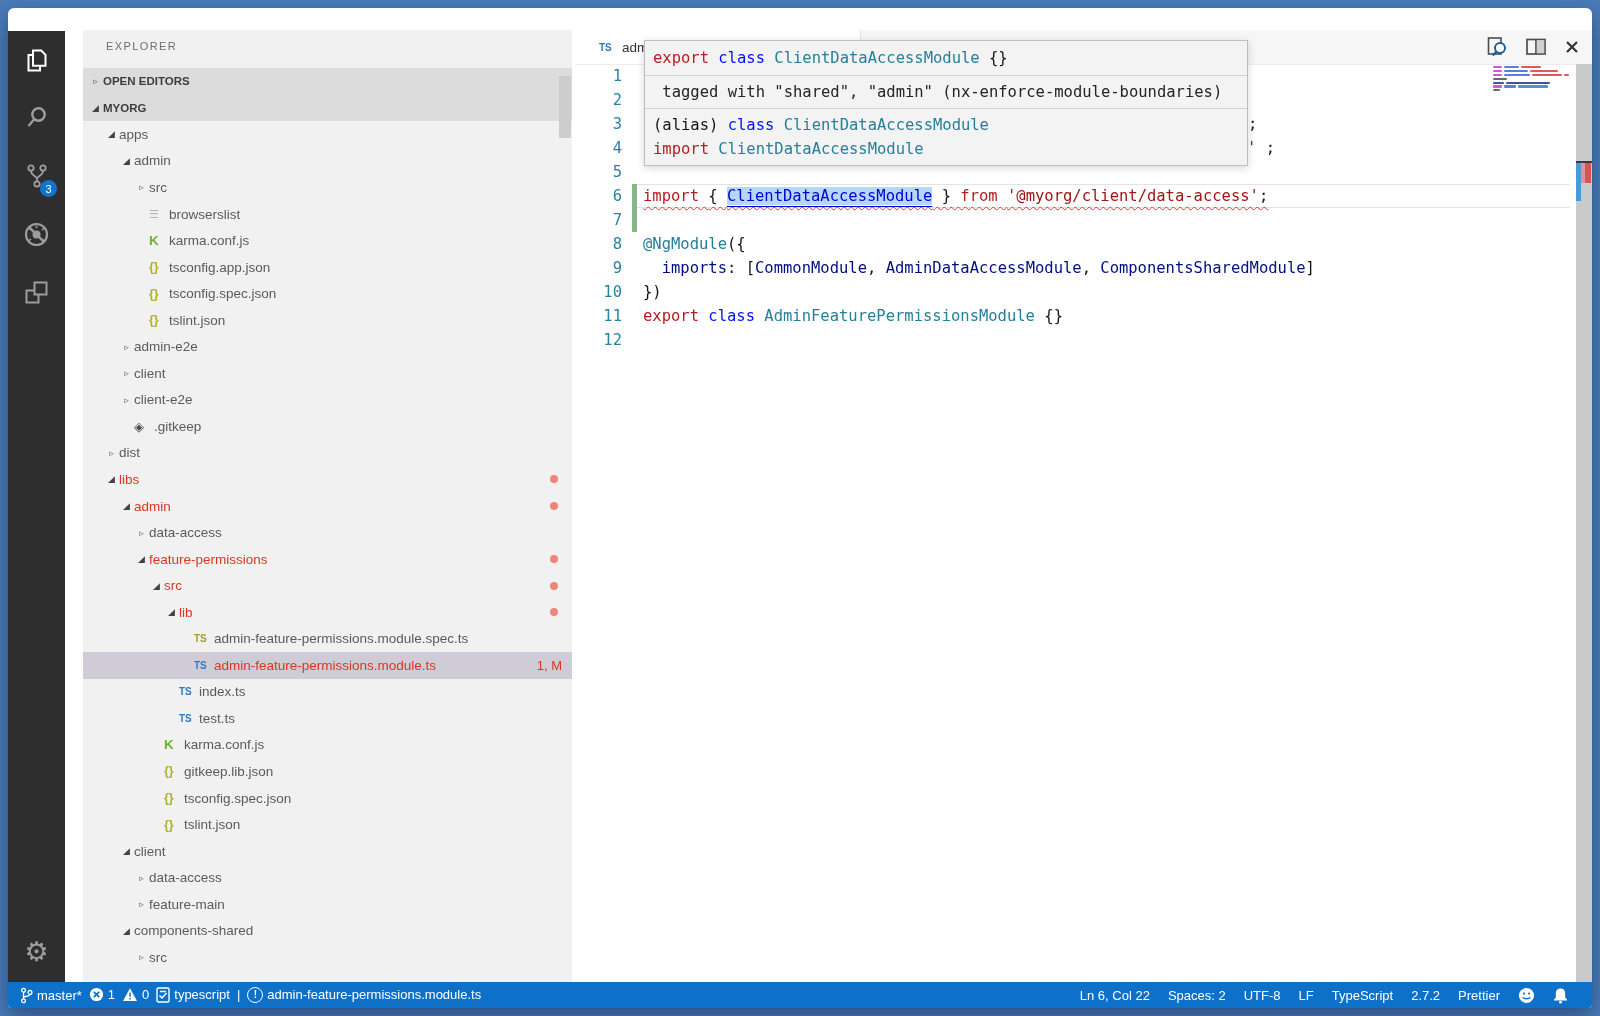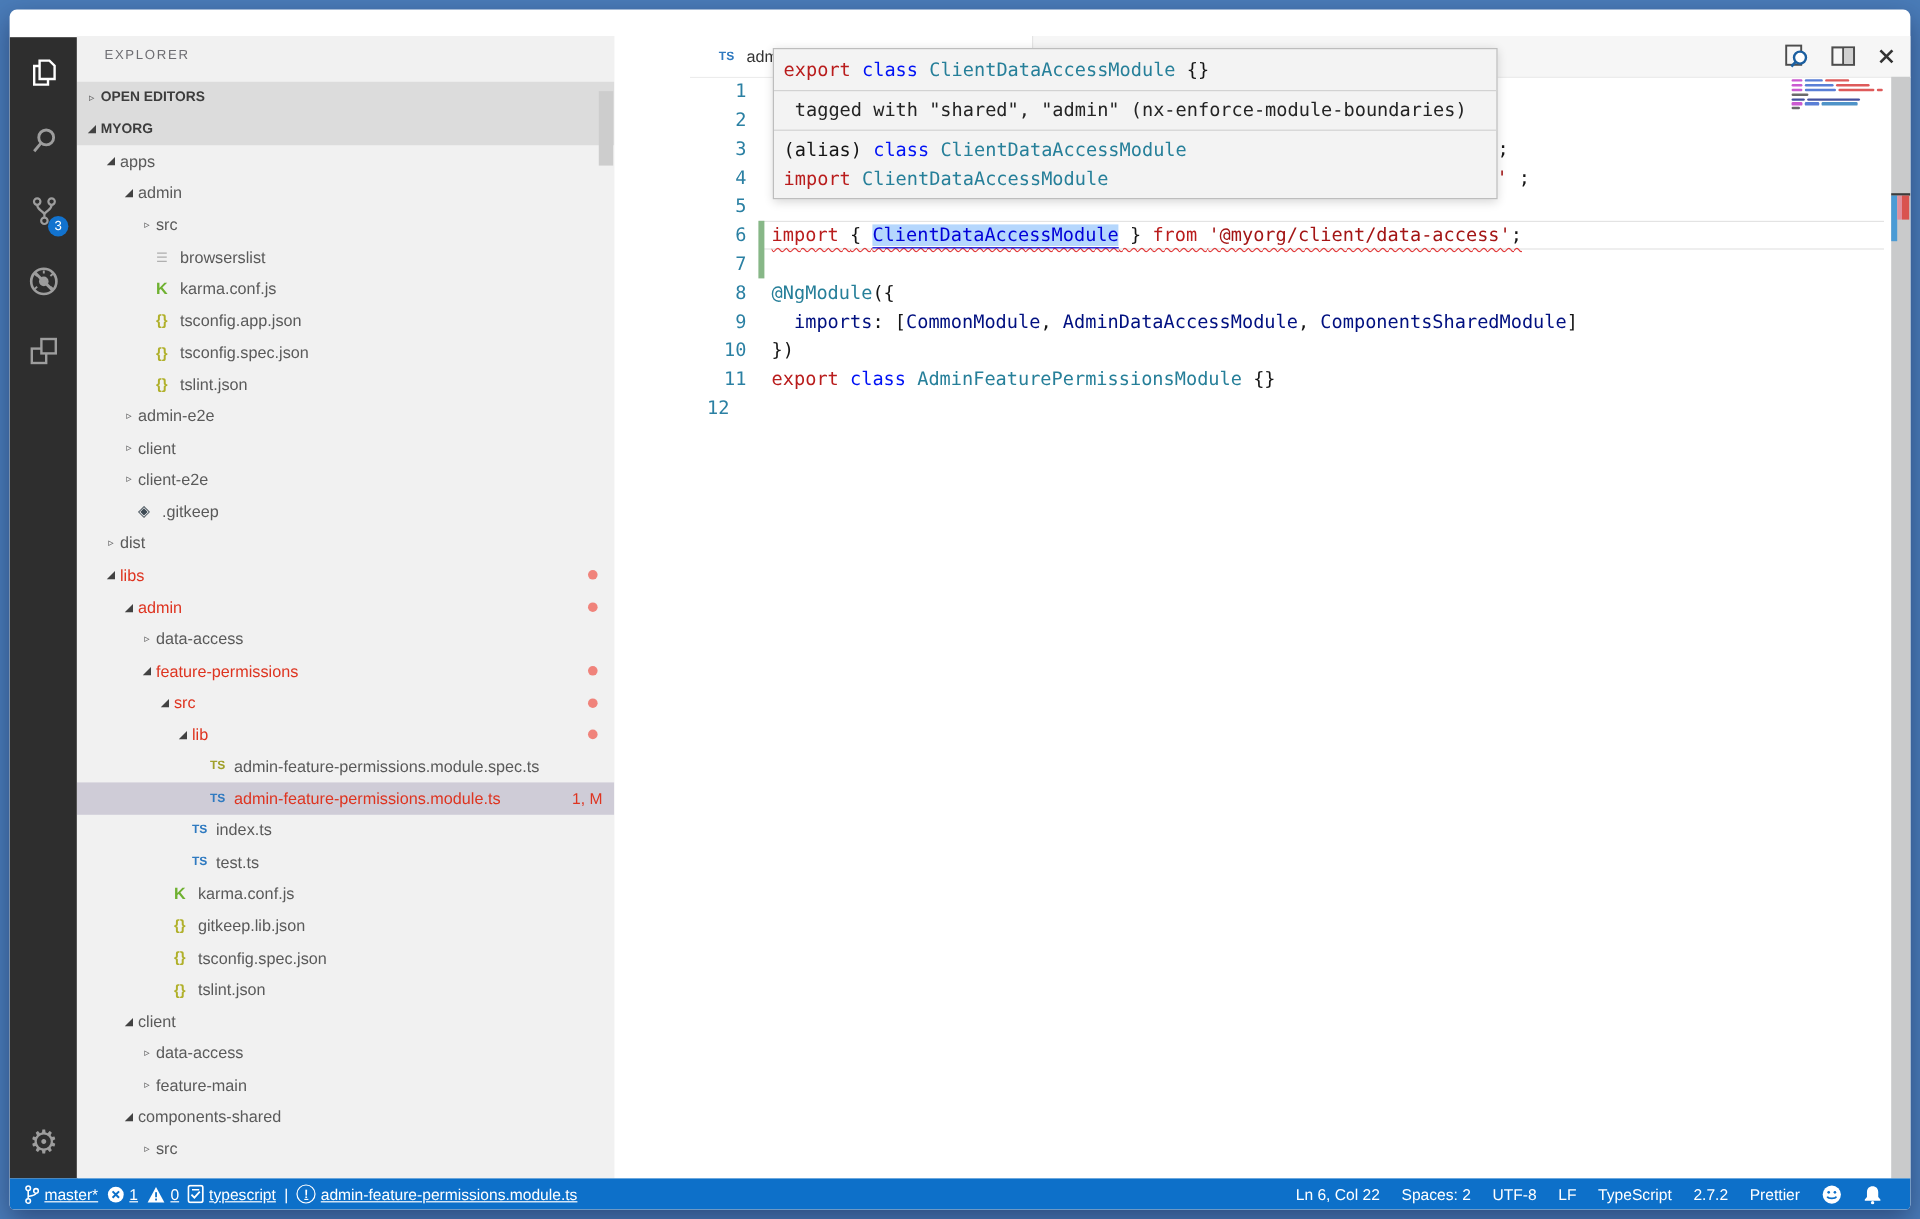--- a/index.html
+++ b/index.html
@@ -15,21 +15,21 @@
   .title-text{position:absolute;left:0;right:0;top:3px;text-align:center;
     font-size:13px;color:#3f3f3f;}
   
   .activitybar{position:absolute;left:0;top:23px;width:57px;bottom:26px;background:#2e2e2e;}
   .ab-item{position:relative;width:57px;height:58px;display:flex;align-items:center;justify-content:center;}
   .ab-badge{position:absolute;right:8px;bottom:8px;min-width:17px;height:17px;border-radius:9px;
     background:#1273cf;color:#fff;font-size:11px;display:flex;align-items:center;justify-content:center;}
   .ab-gear{position:absolute;bottom:14px;left:0;width:57px;text-align:center;
     font-size:27px;color:#9d9d9d;}
   
-  .sidebar{position:absolute;left:56px;top:22px;width:448px;bottom:26px;
+  .sidebar{position:absolute;left:75px;top:22px;width:489px;bottom:26px;
     background:#f1f1f1;overflow:hidden;}
   .sb-title{position:absolute;left:23px;top:10px;font-size:11px;color:#6e6e73;letter-spacing:1.4px;}
   .sb-rows{position:absolute;left:0;top:38px;right:0;bottom:0;overflow:hidden;}
   .row{position:relative;height:26.55px;display:flex;align-items:center;
     font-size:13.5px;color:#5a5a5a;white-space:nowrap;}
   .row.header{background:#dcdcdc;color:#3c3c3c;font-weight:bold;font-size:11.5px;}
   .row.selected{background:#cfccd7;}
   .tw{display:inline-block;width:15px;font-size:9px;color:#646465;flex:none;text-align:center;}
   .tw.exp{color:#424242;}
   .ficon{display:inline-block;width:20px;flex:none;font-weight:bold;text-align:left;}
@@ -64,21 +64,21 @@
   .hv-line{height:24px;line-height:24px;white-space:pre;}
   
   .minimap{position:absolute;left:918px;top:36px;width:80px;}
   .mm-row{display:flex;gap:2px;margin-bottom:1.7px;}
   .mm-seg{height:2.2px;border-radius:1px;}
   .ruler{position:absolute;right:0;top:34px;bottom:0;width:16px;background:#c9cacb;}
   .ruler .mark{position:absolute;}
   
   .statusbar{position:absolute;left:0;bottom:0;width:100%;height:26px;background:#0d70c9;
     color:#fff;font-size:13px;display:flex;align-items:center;}
-  .st-left{display:flex;align-items:center;gap:7px;margin-left:12px;text-decoration:underline;}
+  .st-left{display:flex;align-items:flex-start;gap:7px;margin-left:12px;}
   .st-right{display:flex;align-items:center;gap:18px;margin-left:auto;margin-right:24px;}
   .st-item{display:flex;align-items:center;gap:4px;white-space:nowrap;}
   .icon-wrap{display:inline-flex;align-items:center;justify-content:center;}
   .info-circ{display:inline-flex;width:14px;height:14px;border:1.4px solid #fff;border-radius:50%;
     align-items:center;justify-content:center;font-size:10px;font-weight:bold;}
 </style>
 </head>
 <body>
 
 <div class="stage">
@@ -346,21 +346,21 @@
           <div class="lnum" style="top: 144px;">7</div>
           <div class="cline" style="top: 144px;"></div>
           <div class="lnum" style="top: 168px;">8</div>
           <div class="cline" style="top: 168px;"><span class="c-type">@NgModule</span><span class="c-pun">({</span></div>
           <div class="lnum" style="top: 192px;">9</div>
           <div class="cline" style="top: 192px;"><span class="c-pun">  </span><span class="c-var">imports</span><span class="c-pun">: [</span><span class="c-var">CommonModule</span><span class="c-pun">, </span><span class="c-var">AdminDataAccessModule</span><span class="c-pun">, </span><span class="c-var">ComponentsSharedModule</span><span class="c-pun">]</span></div>
           <div class="lnum" style="top: 216px;">10</div>
           <div class="cline" style="top: 216px;"><span class="c-pun">})</span></div>
           <div class="lnum" style="top: 240px;">11</div>
           <div class="cline" style="top: 240px;"><span class="c-kw">export </span><span class="c-cls">class </span><span class="c-type">AdminFeaturePermissionsModule </span><span class="c-pun">{}</span></div>
-          <div class="lnum" style="top: 264px; text-align: center;">12</div>
+          <div class="lnum" style="top: 264px;">12</div>
           <div class="cline" style="top: 264px;"></div>
           <div class="gitbar" style="top: 120px; height: 48px;"></div>
         </div>
       <div class="minimap" id="minimap">
           <div class="mm-row">
             <span class="mm-seg" style="width: 9px; background: rgb(203, 90, 209);"></span>
             <span class="mm-seg" style="width: 15px; background: rgb(90, 127, 214);"></span>
             <span class="mm-seg" style="width: 20px; background: rgb(222, 90, 90);"></span>
           </div>
           <div class="mm-row">

